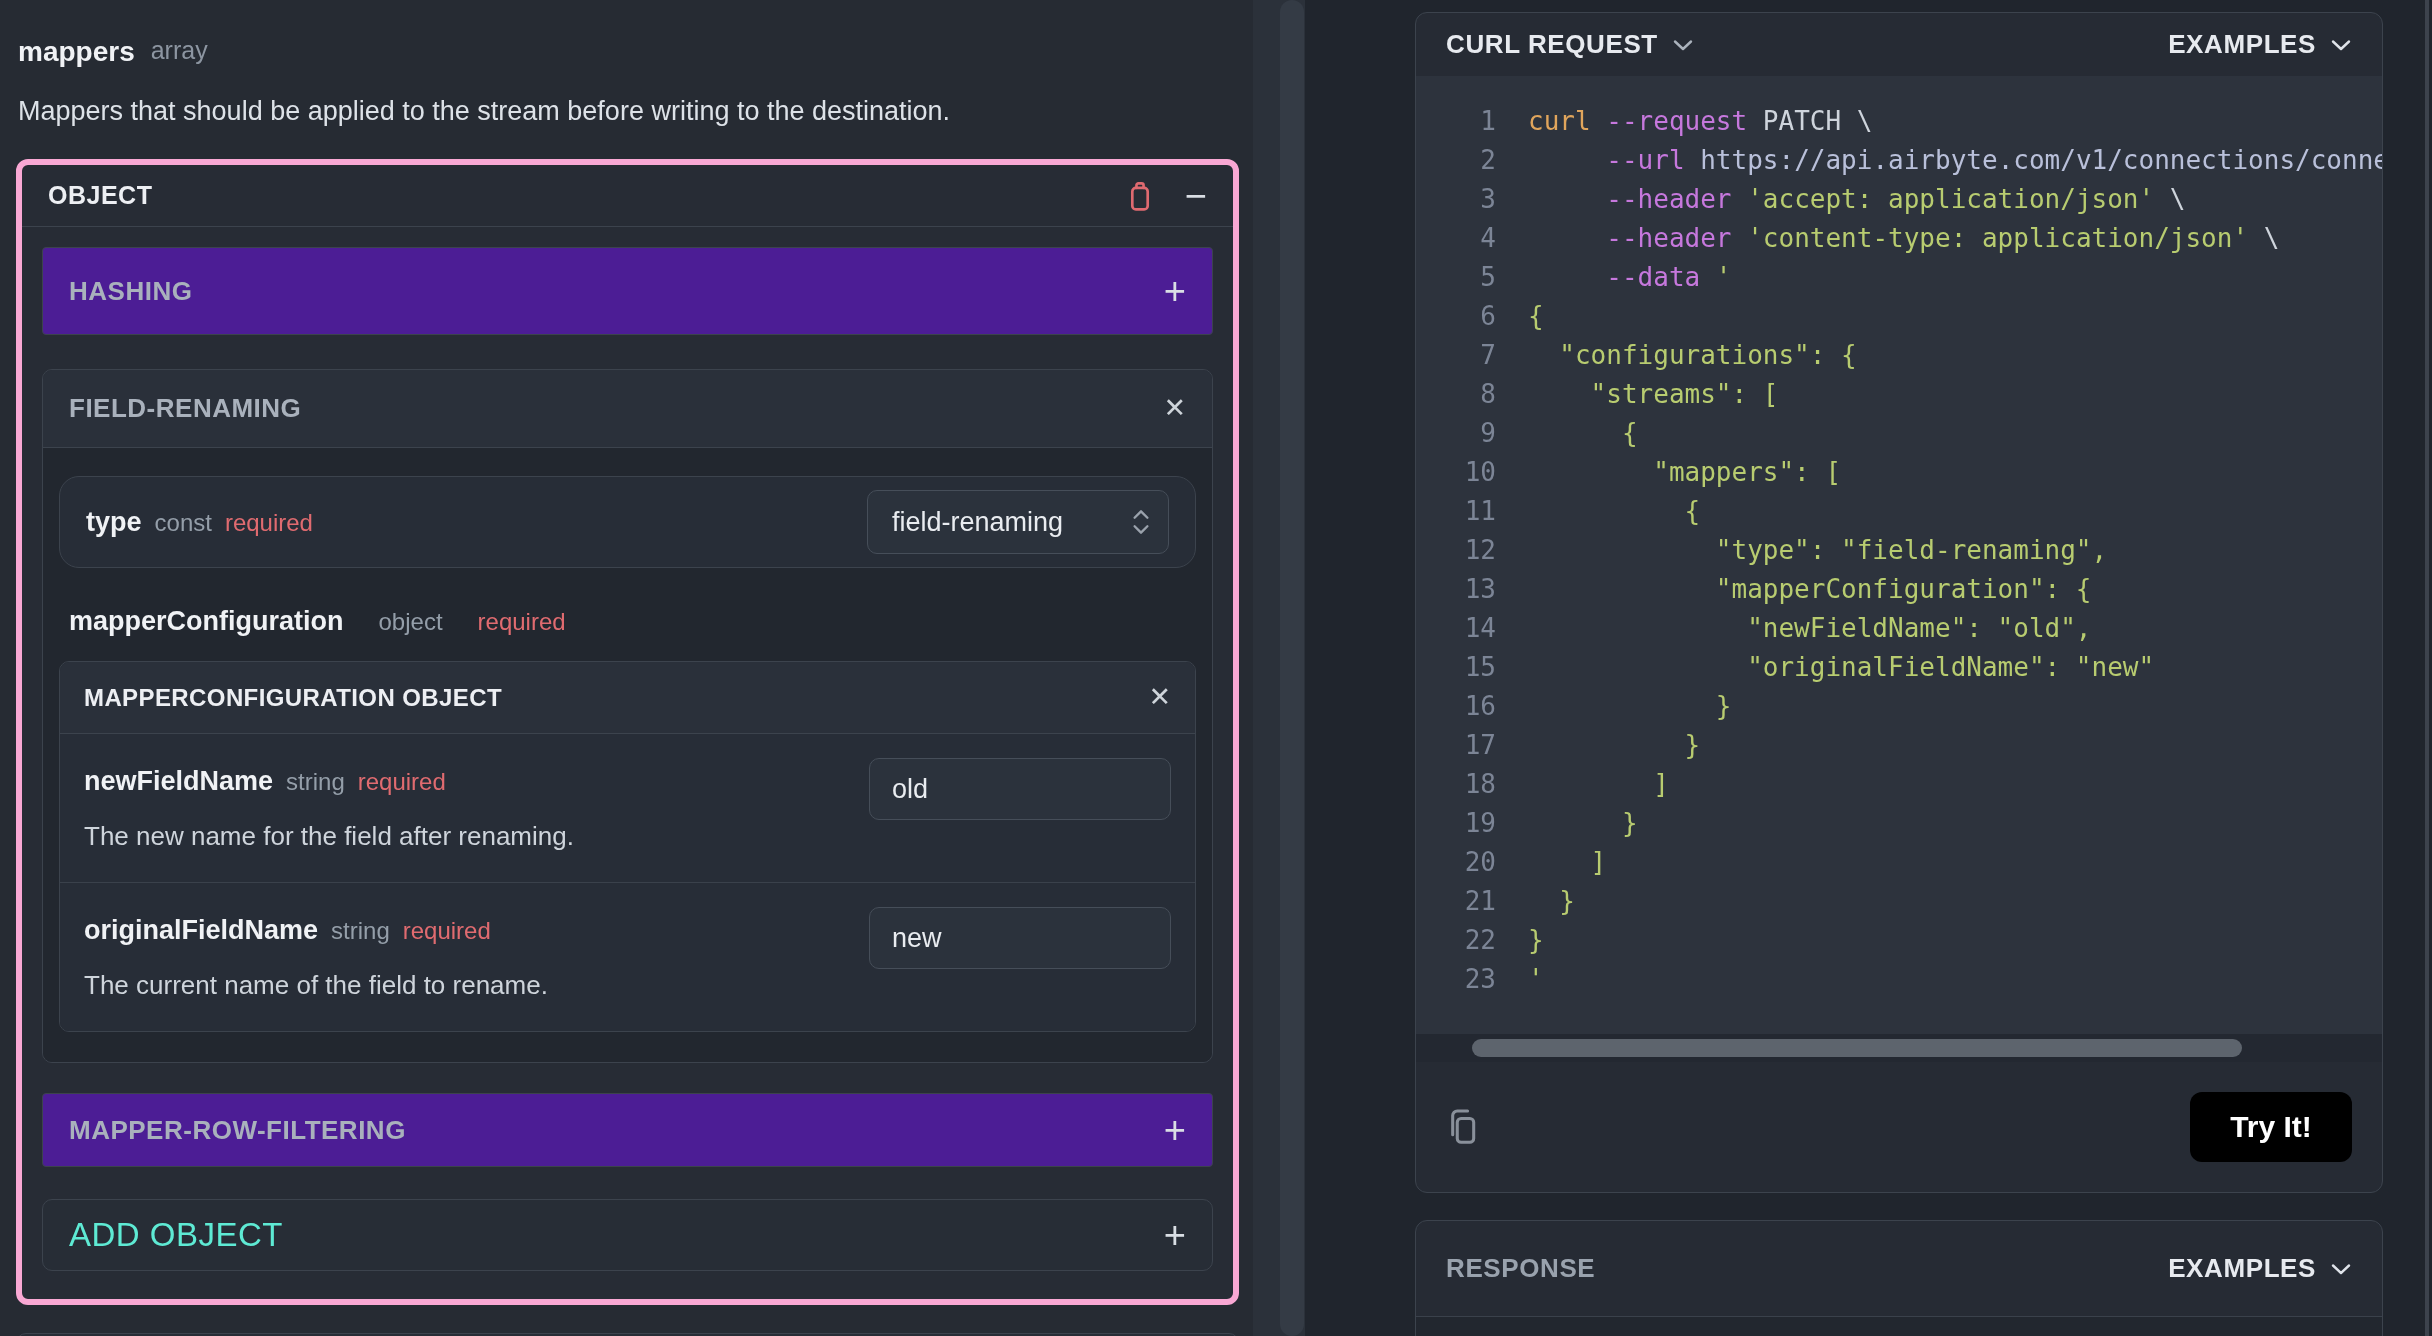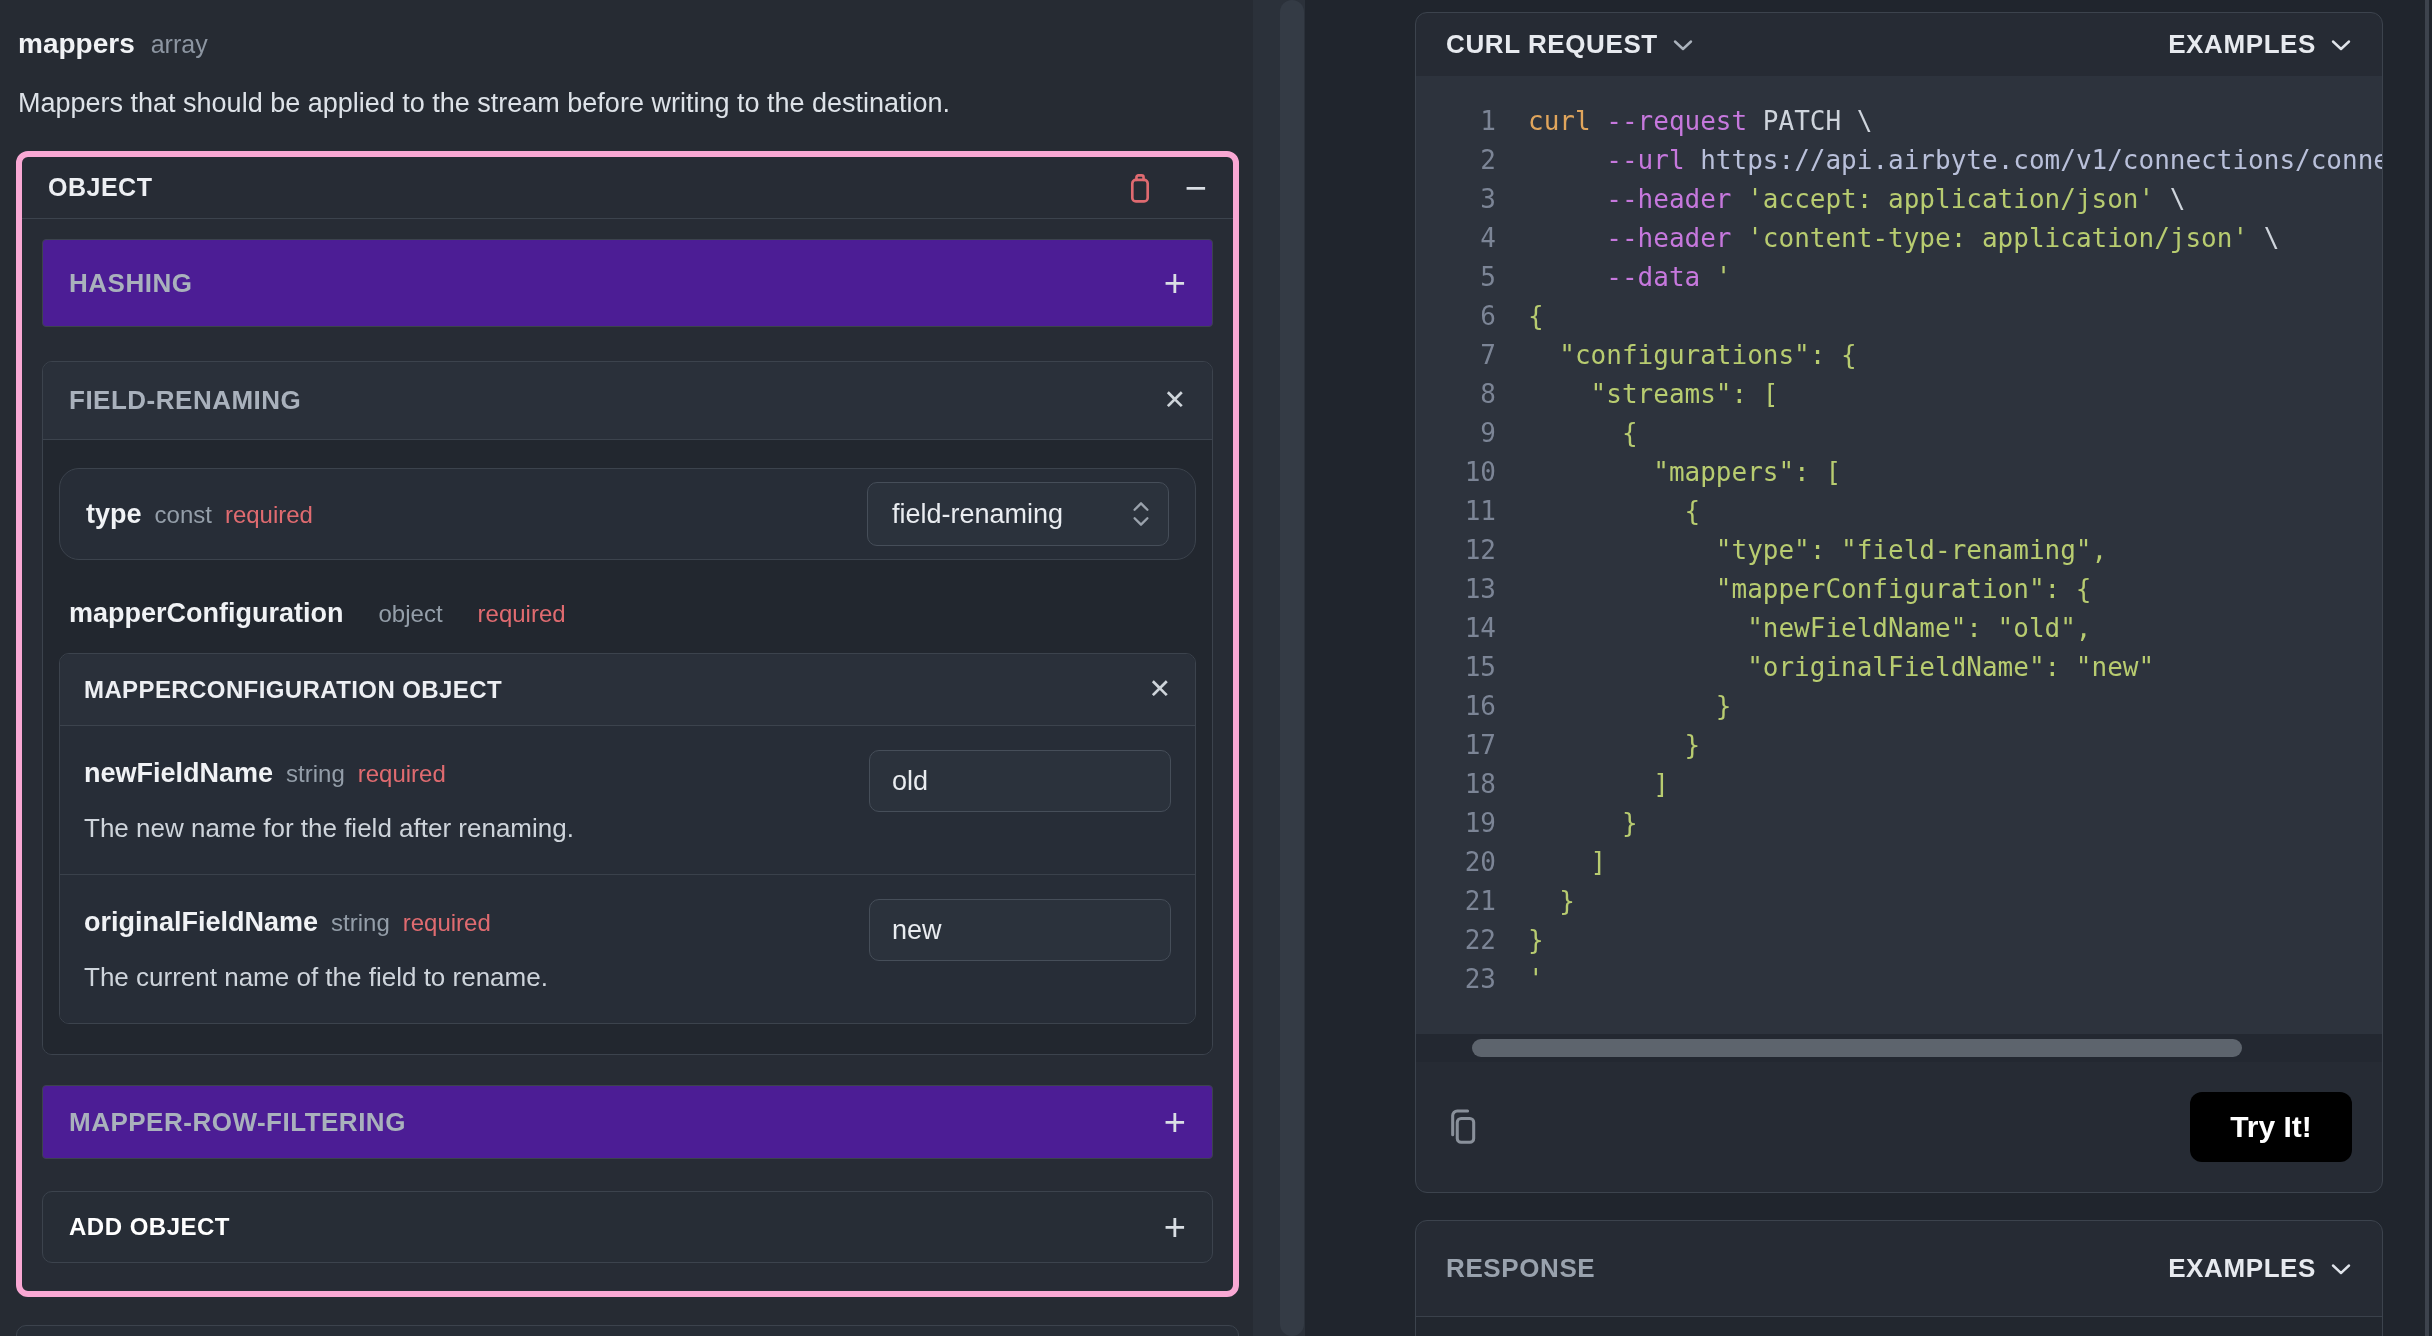--- a/index.html
+++ b/index.html
@@ -2,21 +2,21 @@
 <html><head>
 <meta charset="utf-8">
 <style>
   * { box-sizing: border-box; margin: 0; padding: 0; }
   html, body { width: 2432px; height: 1336px; overflow: hidden; background: #20252d;
     font-family: "Liberation Sans", "DejaVu Sans", sans-serif; }
   .page { display: flex; width: 2432px; height: 1336px; position: relative; }
 
   
   .left-col { width: 1253px; height: 100%; background: #262b33; padding: 20px 14px 0 16px; overflow: hidden; }
-  .prop-head { display: flex; align-items: center; gap: 16px; margin: 8px 0 0 2px; }
+  .prop-head { display: flex; align-items: flex-start; gap: 16px; margin: 16px 0 0 2px; }
   .prop-name { font-size: 28px; font-weight: 700; color: #f0f2f5; }
   .prop-type { font-size: 25px; color: #8c95a1; }
   .prop-desc { margin: 28px 0 0 2px; font-size: 27px; color: #dde2e8; }
 
   .object-card { margin-top: 32px; border: 6px solid #f9a8d4; border-radius: 12px; background: #272c35; }
   .object-card-header { height: 62px; border-bottom: 1px solid #3c434d; display: flex; align-items: center; padding: 0 26px; }
   .oc-title { font-size: 25px; font-weight: 700; color: #edeff3; letter-spacing: .5px; }
   .oc-icons { margin-left: auto; display: flex; align-items: center; gap: 30px; }
   .icon-btn { background: none; border: none; cursor: pointer; display: flex; align-items: center; justify-content: center; }
   .minus-glyph { font-size: 38px; font-weight: 300; color: #d9dee4; line-height: 1; }
@@ -53,21 +53,21 @@
   .mc-title { font-size: 24px; font-weight: 700; color: #edeff3; letter-spacing: .4px; }
   .mc-row { background: #272d37; padding: 24px 24px 30px; display: flex; justify-content: space-between; }
   .mc-row + .mc-row { border-top: 1px solid #3a414b; }
   .mc-row .row-left { padding-top: 8px; }
   .row-desc { margin-top: 24px; font-size: 26px; color: #ced4db; }
   .text-input { width: 302px; height: 62px; background: #2b323c; border: 1px solid #464e59; border-radius: 10px;
     padding: 0 22px; font-size: 27px; color: #e9ecf0; font-family: "Liberation Sans", sans-serif; outline: none; flex: 0 0 auto; }
 
   .add-box { margin-top: 32px; height: 72px; border: 1px solid #3c434d; border-radius: 10px; background: #272d36;
     display: flex; align-items: center; justify-content: space-between; padding: 0 26px; cursor: pointer; }
-  .add-label { font-size: 24px; font-weight: 700; color: #ffffff; letter-spacing: .5px; }
+  .add-label { font-size: 33px; font-weight: 400; color: #5eead4; letter-spacing: .5px; }
   .add-box.bottom { margin-top: 28px; height: 78px; border-radius: 10px; }
 
   
   .v-divider { width: 52px; height: 100%; background: #2b313a; position: relative; }
   .v-divider .v-thumb { position: absolute; left: 27px; top: 0; bottom: 0; width: 24px; background: #343b45; border-radius: 12px; }
 
   
   .right-col { flex: 1; height: 100%; background: #20252d; padding: 12px 49px 0 110px; overflow: hidden; }
   .panel { background: #262b34; border: 1px solid #3c434d; border-radius: 12px; }
   .curl-panel { height: 1181px; display: flex; flex-direction: column; overflow: hidden; }

